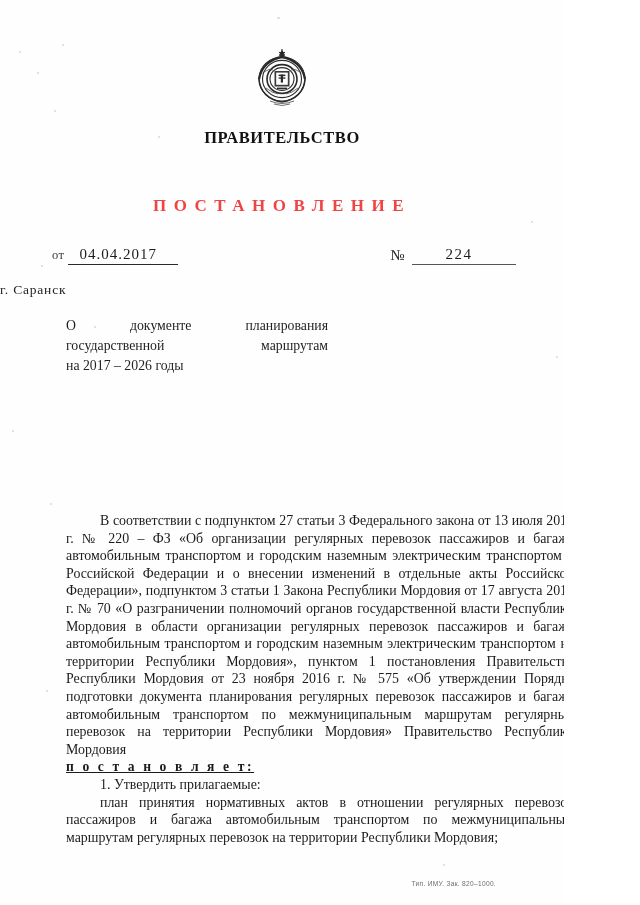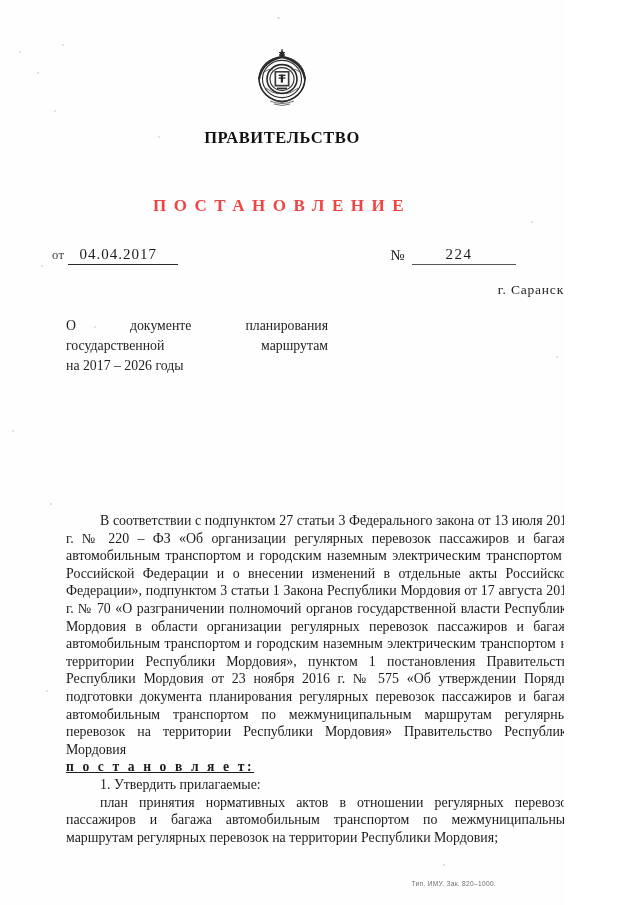--- a/index.html
+++ b/index.html
@@ -101,21 +101,21 @@
   .meta-value.num {
     min-width: 86px;
     letter-spacing: 1.5px;
     border-bottom-color: #555;
   }
 
   .city {
     position: absolute;
     left: 0; right: 0;
     top: 282px;
-    text-align: right;
+    text-align: left;
     font-size: 13.5px;
     letter-spacing: .8px;
     color: #242424;
   }
 
   
   .subject {
     position: absolute;
     left: 66px;
     top: 316px;

